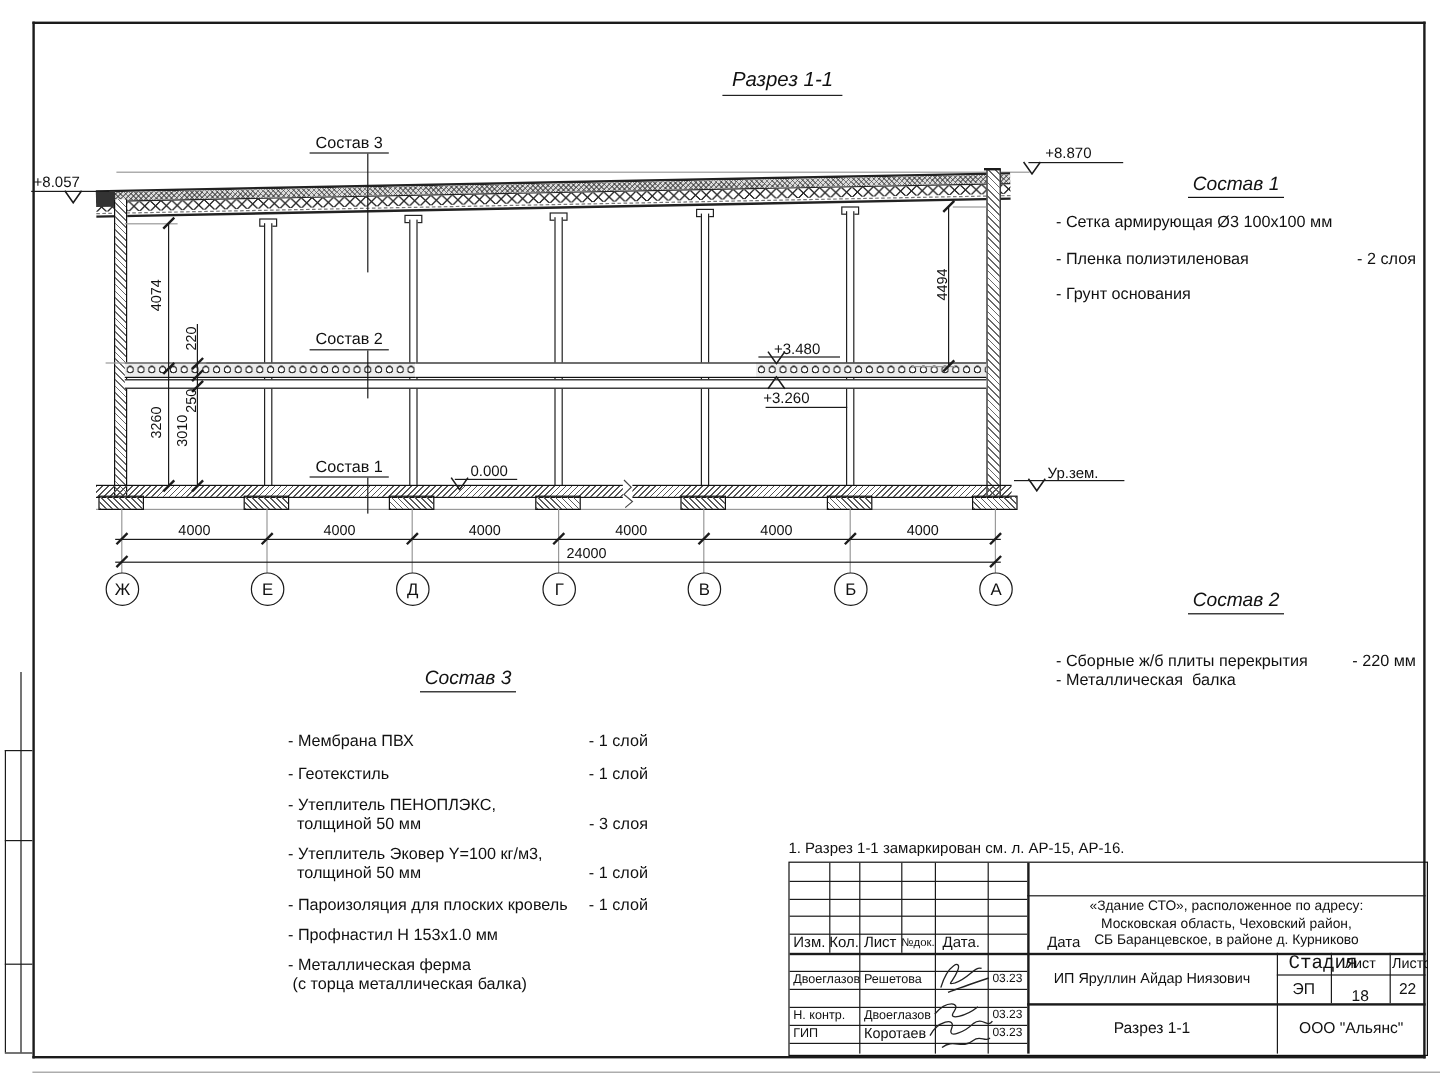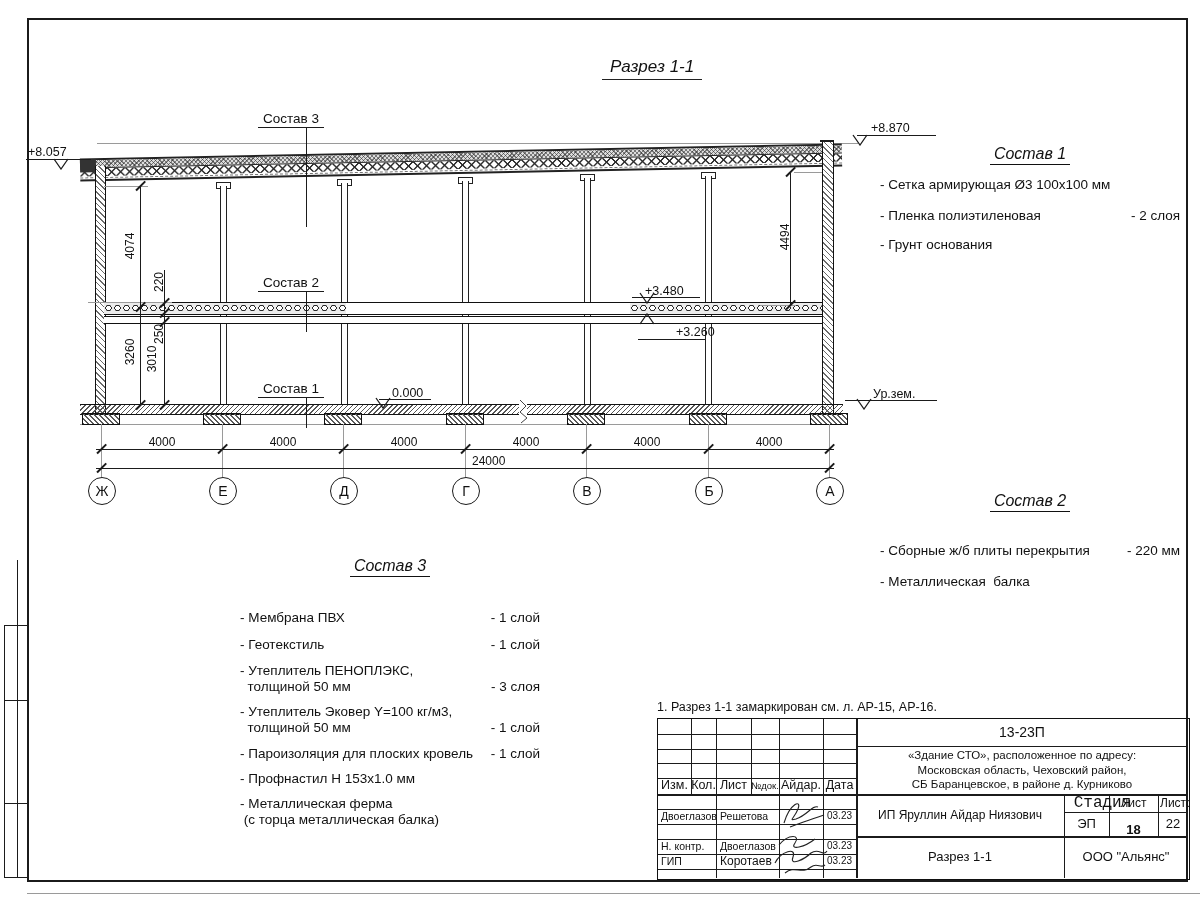--- a/index.html
+++ b/index.html
@@ -197,21 +197,21 @@
 
     <div class="elev" style="left:645px;top:284px;">+3.480</div>
     <div class="hl" style="left:632px;top:297px;width:68px;"></div>
     <svg class="abs" style="left:638px;top:292px;" width="18" height="12" viewBox="0 0 18 12">
         <path d="M2 1 L9 11 L16 1" fill="none" stroke="#1b1b1b" stroke-width="1.3"></path>
       </svg>
 
     <svg class="abs" style="left:638px;top:313px;" width="18" height="12" viewBox="0 0 18 12">
         <path d="M2 11 L9 1 L16 11" fill="none" stroke="#1b1b1b" stroke-width="1.3"></path>
       </svg>
-    <div class="elev" style="left:676px;top:325px;">+3.260</div>
+    <div class="elev" style="left:636px;top:325px;">+3.260</div>
     <div class="hl" style="left:638px;top:339px;width:68px;"></div>
 
     <div class="elev" style="left:392px;top:386px;">0.000</div>
     <div class="hl" style="left:379px;top:399px;width:52px;"></div>
     <svg class="abs" style="left:374px;top:397px;" width="18" height="12" viewBox="0 0 18 12">
         <path d="M2 1 L9 11 L16 1" fill="none" stroke="#1b1b1b" stroke-width="1.3"></path>
       </svg>
 
     <div class="elev" style="left:873px;top:387px;">Ур.зем.</div>
     <div class="hl" style="left:845px;top:400px;width:92px;"></div>
@@ -242,21 +242,21 @@
         <span class="vv"></span>
       </div>
   </div>
 
   <div class="spec" style="left:880px;top:492px;width:300px;">
     <div class="spec-title"><span>Состав 2</span></div>
     <div class="spec-item" style="margin-top:33px;">
         <span class="nm">- Сборные ж/б плиты перекрытия</span>
         <span class="vv">- 220 мм</span>
       </div>
-    <div class="spec-item" style="margin-top:15px;">
+    <div class="spec-item" style="">
         <span class="nm">- Металлическая  балка</span>
         <span class="vv"></span>
       </div>
   </div>
 
   <div class="spec" style="left:240px;top:557px;width:300px;">
     <div class="spec-title"><span>Состав 3</span></div>
     <div class="spec-item" style="margin-top:35px;">
         <span class="nm">- Мембрана ПВХ</span>
         <span class="vv">- 1 слой</span>
@@ -315,48 +315,47 @@
     <div class="hl" style="left:0;top:120px;width:198px;"></div>
     <div class="hl" style="left:0;top:135px;width:198px;"></div>
     <div class="hl" style="left:0;top:150px;width:198px;"></div>
     <div class="hl" style="left:406px;top:93px;width:124px;"></div>
     <div class="hl2" style="left:198px;top:117px;width:332px;"></div>
 
     <div class="cell" style="left:0;top:59px;width:33px;height:16px;font-size:12.5px;">Изм.</div>
     <div class="cell" style="left:33px;top:59px;width:25px;height:16px;font-size:12.5px;">Кол.</div>
     <div class="cell" style="left:58px;top:59px;width:35px;height:16px;font-size:12.5px;">Лист</div>
     <div class="cell" style="left:93px;top:59px;width:28px;height:16px;font-size:9.5px;">№док.</div>
-    <div class="cell" style="left:121px;top:59px;width:44px;height:16px;font-size:12.5px;">Айдар.</div>
-    <div class="cell" style="left:165px;top:59px;width:33px;height:16px;font-size:12.5px;">Дата</div>
+    <div class="cell" style="left:121px;top:59px;width:44px;height:16px;font-size:12.5px;">Дата.</div>
+    <div class="cell" style="left:165px;top:59px;width:33px;height:16px;font-size:12.5px;padding-left:47px;">Дата</div>
 
     <div class="cell lft" style="left:3px;top:90px;width:55px;height:15px;font-size:10.5px;">Двоеглазов</div>
     <div class="cell lft" style="left:62px;top:90px;width:58px;height:15px;font-size:10.5px;">Решетова</div>
     <div class="cell" style="left:165px;top:90px;width:33px;height:15px;font-size:10px;">03.23</div>
     <div class="cell lft" style="left:3px;top:120px;width:55px;height:15px;font-size:10.5px;">Н. контр.</div>
     <div class="cell lft" style="left:62px;top:120px;width:58px;height:15px;font-size:10.5px;">Двоеглазов</div>
     <div class="cell" style="left:165px;top:120px;width:33px;height:15px;font-size:10px;">03.23</div>
     <div class="cell lft" style="left:3px;top:135px;width:55px;height:15px;font-size:10.5px;">ГИП</div>
     <div class="cell lft" style="left:62px;top:135px;width:58px;height:15px;font-size:12px;">Коротаев</div>
     <div class="cell" style="left:165px;top:135px;width:33px;height:15px;font-size:10px;">03.23</div>
 
     <svg class="abs" style="left:120px;top:76px;" width="50" height="36" viewBox="0 0 50 36">
       <path d="M6 28 C 12 8, 24 4, 20 14 C 16 24, 10 26, 18 24 C 30 20, 34 10, 40 12 M12 32 C 22 28, 34 24, 46 20" stroke="#222" fill="none" stroke-width="1.1"></path>
     </svg>
     <svg class="abs" style="left:113px;top:112px;" width="62" height="48" viewBox="0 0 62 48">
       <path d="M8 14 C 18 2, 30 4, 24 12 C 18 20, 34 16, 44 8 M4 32 C 10 20, 26 16, 22 26 C 18 36, 34 28, 40 22 C 48 16, 52 26, 56 20 M14 42 C 24 34, 30 44, 40 36 C 46 31, 50 38, 54 34" stroke="#222" fill="none" stroke-width="1.1"></path>
     </svg>
 
-    <div class="cell" style="left:198px;top:0;width:332px;height:27px;font-size:14px;">13-23П</div>
     <div class="cell ml" style="left:198px;top:27px;width:332px;height:48px;font-size:11.5px;">«Здание СТО», расположенное по адресу:
 Московская область, Чеховский район,
 СБ Баранцевское, в районе д. Курниково</div>
     <div class="cell" style="left:198px;top:75px;width:208px;height:42px;font-size:12px;">ИП Яруллин Айдар Ниязович</div>
     <div class="cell" style="left:422px;top:75px;width:45px;height:18px;font-size:16px;font-family:Liberation Mono, monospace;">Стадия</div>
     <div class="cell" style="left:451px;top:75px;width:49px;height:18px;font-size:12px;">Лист</div>
     <div class="cell" style="left:500px;top:75px;width:30px;height:18px;font-size:12px;overflow:hidden;justify-content:flex-start;padding-left:2px;">Листов</div>
     <div class="cell" style="left:406px;top:93px;width:45px;height:24px;font-size:13px;">ЭП</div>
-    <div class="cell" style="left:451px;top:93px;width:49px;height:36px;font-size:13px;font-weight:bold;">18</div>
+    <div class="cell" style="left:451px;top:93px;width:49px;height:36px;font-size:13px;">18</div>
     <div class="cell" style="left:500px;top:93px;width:30px;height:24px;font-size:13px;">22</div>
     <div class="cell" style="left:198px;top:117px;width:208px;height:42px;font-size:13px;">Разрез 1-1</div>
     <div class="cell" style="left:406px;top:117px;width:124px;height:42px;font-size:13px;">ООО "Альянс"</div>
   </div>
 
 </div>
 
 </body></html>

